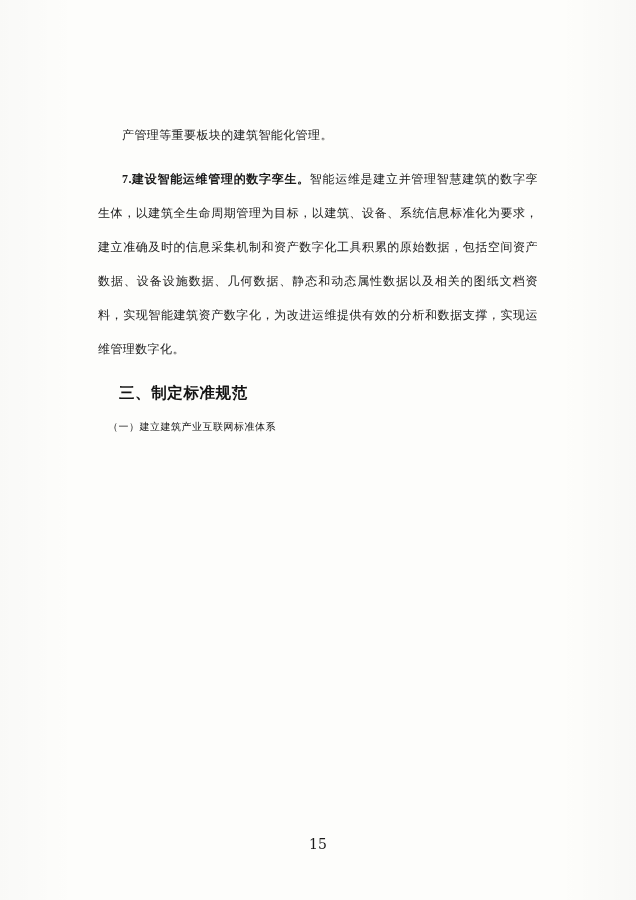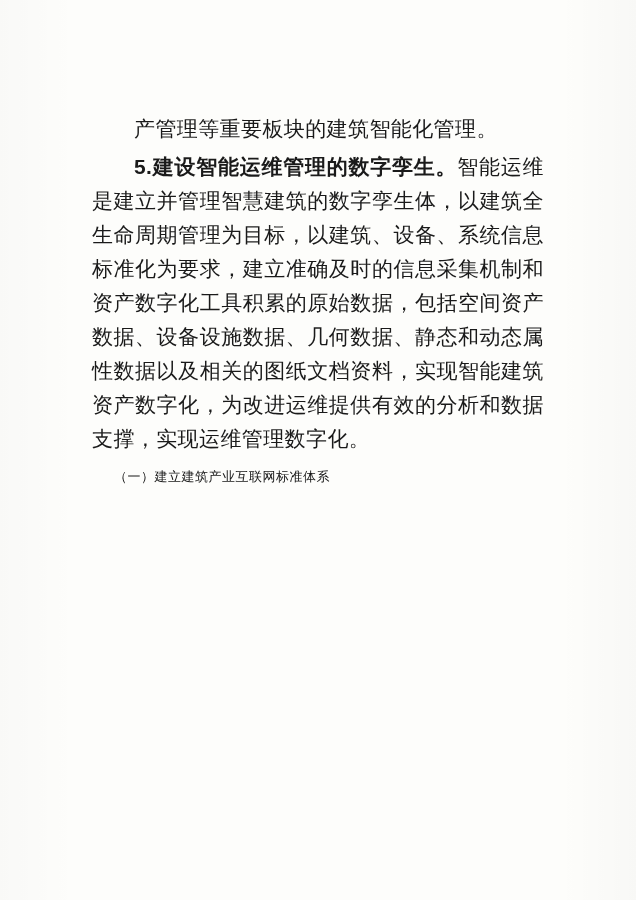--- a/index.html
+++ b/index.html
@@ -27,46 +27,46 @@
       linear-gradient(90deg, rgba(0,0,0,0.015) 0%, rgba(0,0,0,0) 12%, rgba(0,0,0,0) 88%, rgba(0,0,0,0.02) 100%);
     pointer-events: none;
   }
   .content {
     position: absolute;
     left: 88px;
     top: 108px;
     width: 460px;
   }
   .para {
-    font-family: Liberation Sans, sans-serif;
-    font-size: 21px;
+    font-family: Liberation Serif, serif;
+    font-size: 12px;
     line-height: 34px;
     color: #1a1a1a;
     text-align: justify;
     text-justify: inter-character;
     letter-spacing: 0.4px;
-    margin: 4px;
+    margin: 10px;
     white-space: pre-wrap;
   }
   .indent-2 {
     text-indent: 2em;
   }
   .heading {
     font-family: "DejaVu Serif", serif;
     font-size: 15.5px;
     line-height: 34px;
     color: #141414;
     font-weight: bold;
     letter-spacing: 0.6px;
     text-indent: 2em;
     margin: 0;
   }
   .subheading {
     font-family: "DejaVu Serif", serif;
-    font-size: 13px;
+    font-size: 10px;
     line-height: 34px;
     color: #141414;
     letter-spacing: 0.5px;
     text-indent: 2em;
     margin: 0;
   }
   .bold-lead {
     font-weight: bold;
   }
   .page-number {
@@ -82,23 +82,25 @@
 </style>
 </head>
 <body>
 
 <div class="page">
 
   <div class="content">
 
     <p class="para indent-2">产管理等重要板块的建筑智能化管理。</p>
 
-    <p class="para indent-2"><span class="bold-lead">5.建设智能运维管理的数字孪生。</span><span>智能运维是建立并管理智慧建筑的数字孪生体，以建筑全生命周期管理为目标，以建筑、设备、系统信息标准化为要求，建立准确及时的信息采集机制和资产数字化工具积累的原始数据，包括空间资产数据、设备设施数据、几何数据、静态和动态属性数据以及相关的图纸文档资料，实现智能建筑资产数字化，为改进运维提供有效的分析和数据支撑，实现运维管理数字化。</span></p>
+    <p class="para indent-2"><span class="bold-lead">7.建设智能运维管理的数字孪生。</span><span>智能运维是建立并管理智慧建筑的数字孪生体，以建筑全生命周期管理为目标，以建筑、设备、系统信息标准化为要求，建立准确及时的信息采集机制和资产数字化工具积累的原始数据，包括空间资产数据、设备设施数据、几何数据、静态和动态属性数据以及相关的图纸文档资料，实现智能建筑资产数字化，为改进运维提供有效的分析和数据支撑，实现运维管理数字化。</span></p>
 
 
+    <p class="heading">三、制定标准规范</p>
 
     <p class="subheading">（一）建立建筑产业互联网标准体系</p>
 
 
   </div>
 
+  <div class="page-number">15</div>
 
 </div>
 
 </body></html>

